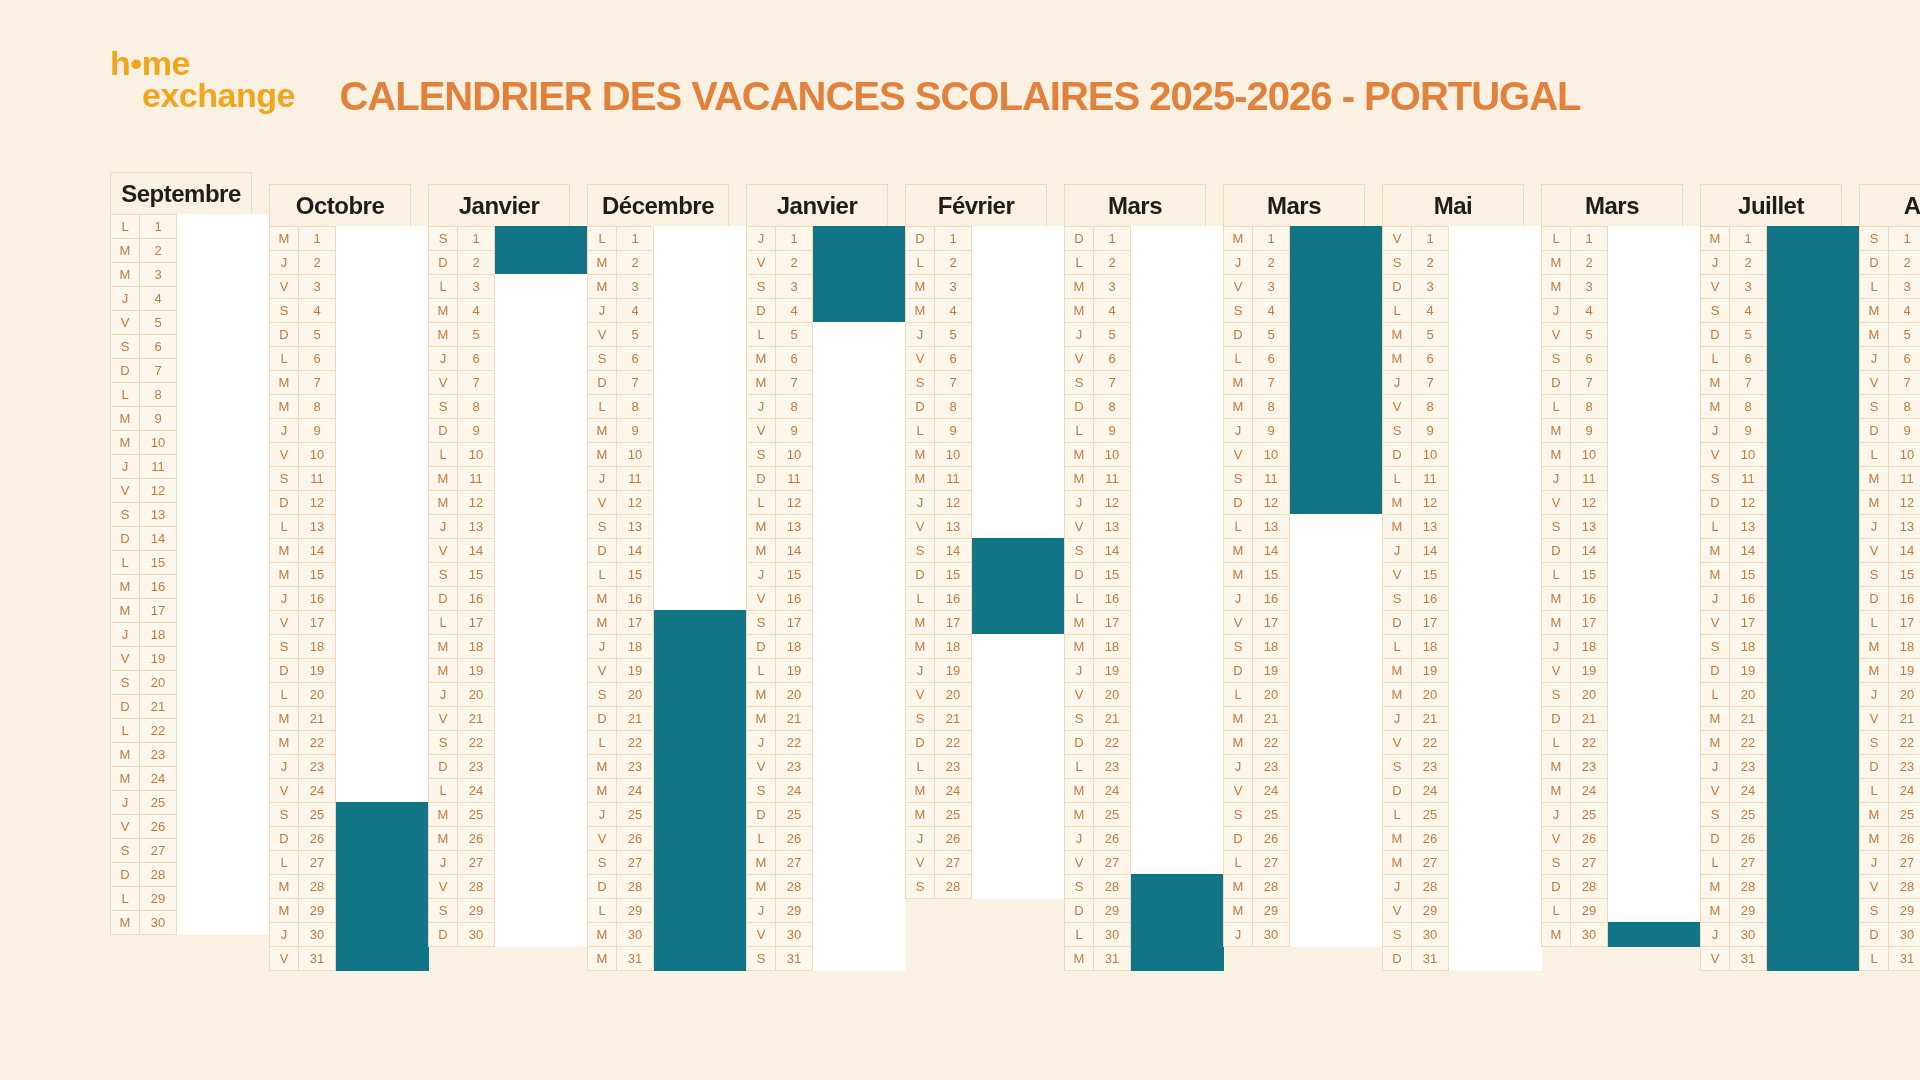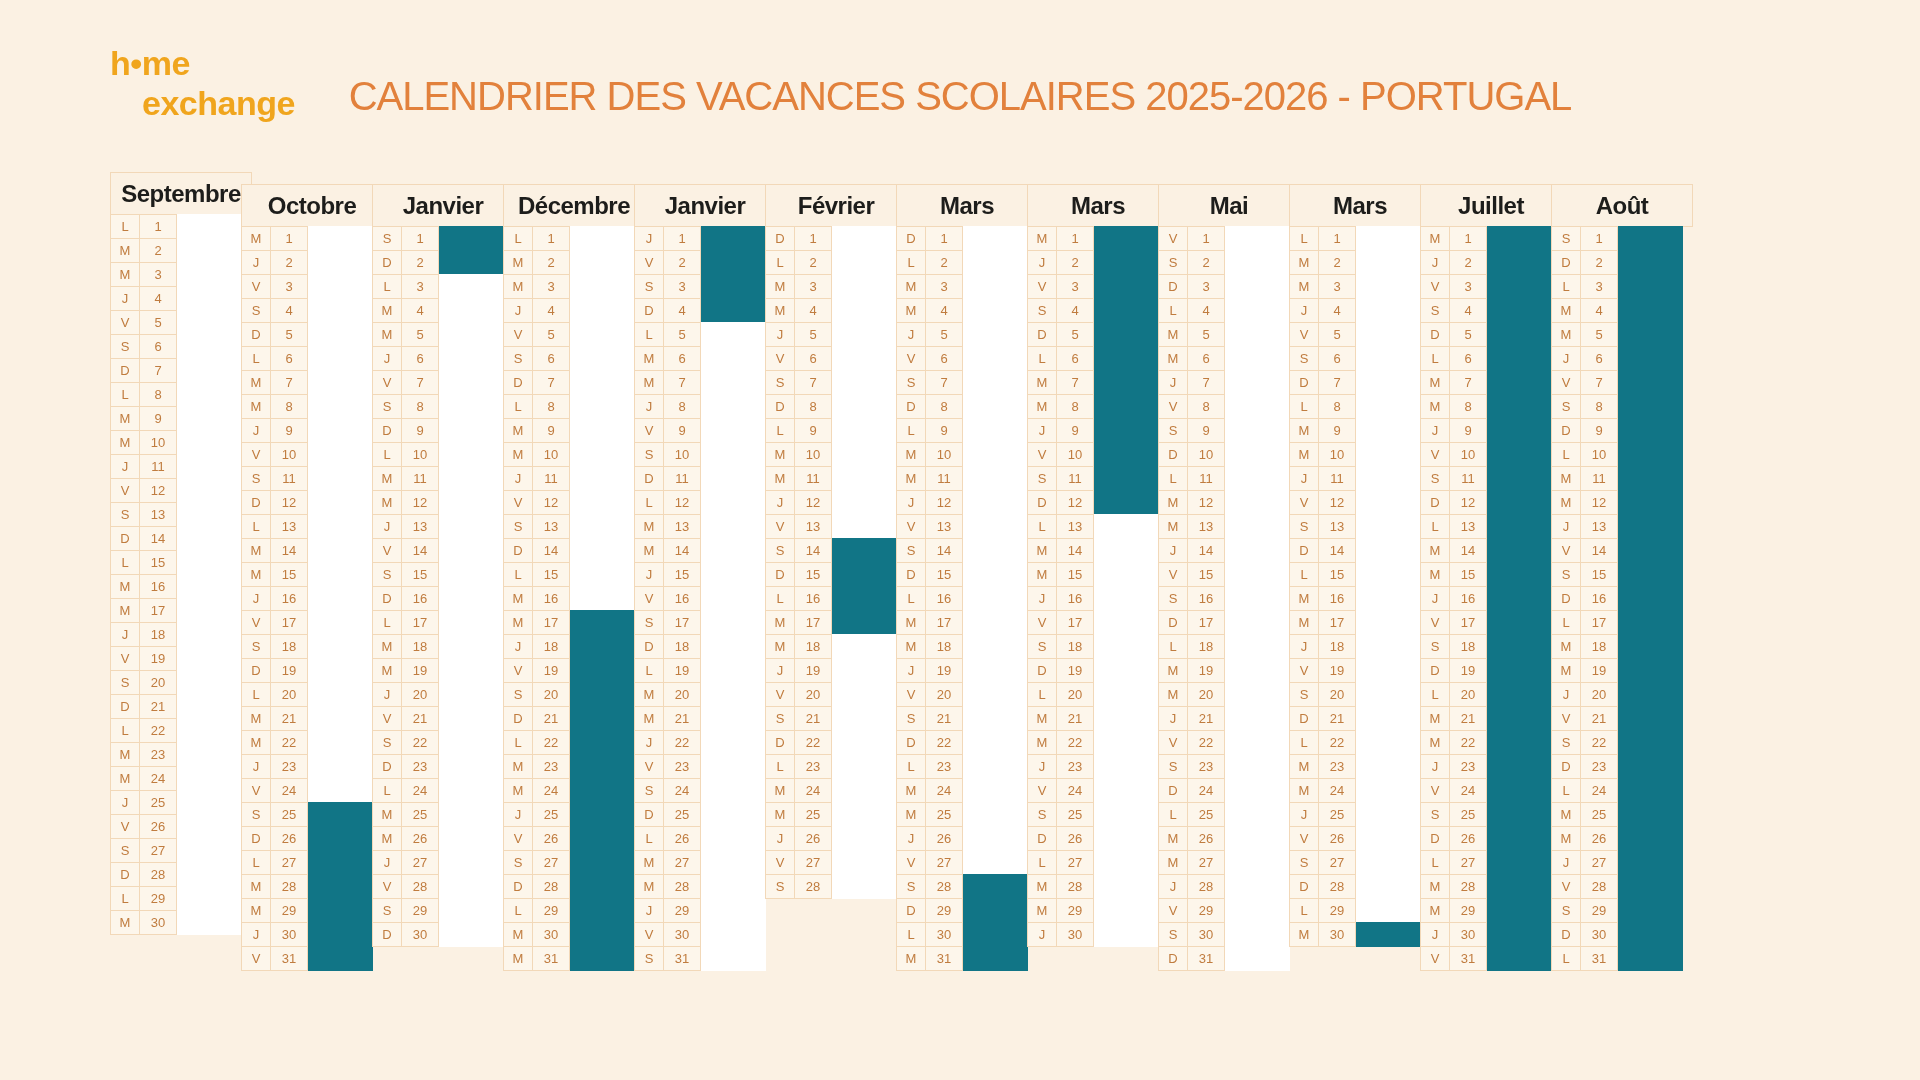--- a/index.html
+++ b/index.html
@@ -25,37 +25,37 @@
 
   
   .logo{
     position:absolute;left:110px;top:50px;
     color:var(--logo-orange);
     font-weight:bold;
     font-size:34px;
     line-height:0.82;
     letter-spacing:-0.5px;
   }
-  .logo .l2{display:block;margin-left:32px;margin-top:12px;}
+  .logo .l2{display:block;margin-left:32px;margin-top:4px;}
   .title{
     position:absolute;left:0;top:74px;width:1920px;
     text-align:center;
     color:var(--title-orange);
-    font-weight:normal;
+    font-weight:bold;
     font-size:40px;
     letter-spacing:-1px;
     white-space:nowrap;
   }
 
   
   .calendar{
     position:absolute;left:110px;top:172px;
     display:flex;align-items:flex-start;
   }
-  .month{width:132px;flex:0 0 auto;}
+  .month{width:160px;flex:0 0 auto;}
   .month + .month{margin-left:-1px;margin-top:12px;}
   .month-header{
     width:142px;height:43px;
     border:1px solid var(--cell-border);
     background:var(--page-bg);
     display:flex;align-items:center;justify-content:center;
     font-weight:bold;font-size:24px;color:var(--month-text);
     letter-spacing:-0.5px;
   }
   .rows{margin-top:-1px;}

